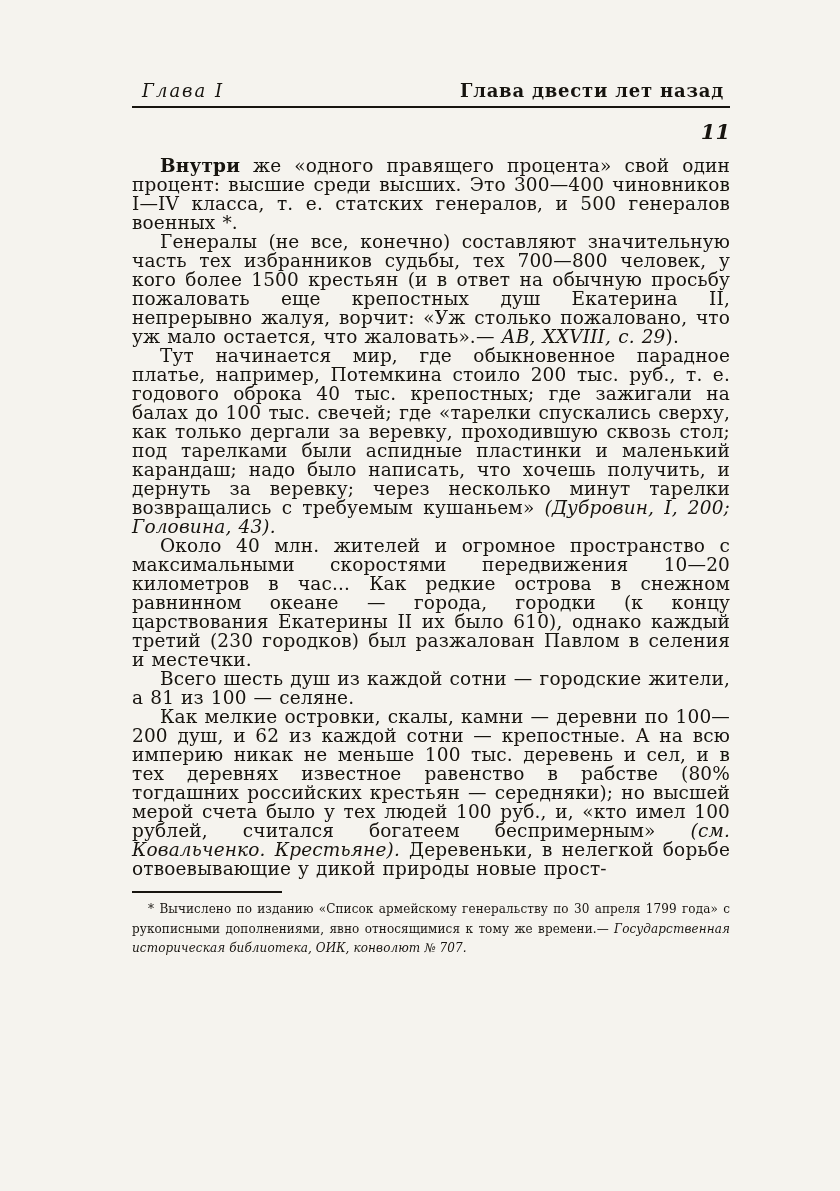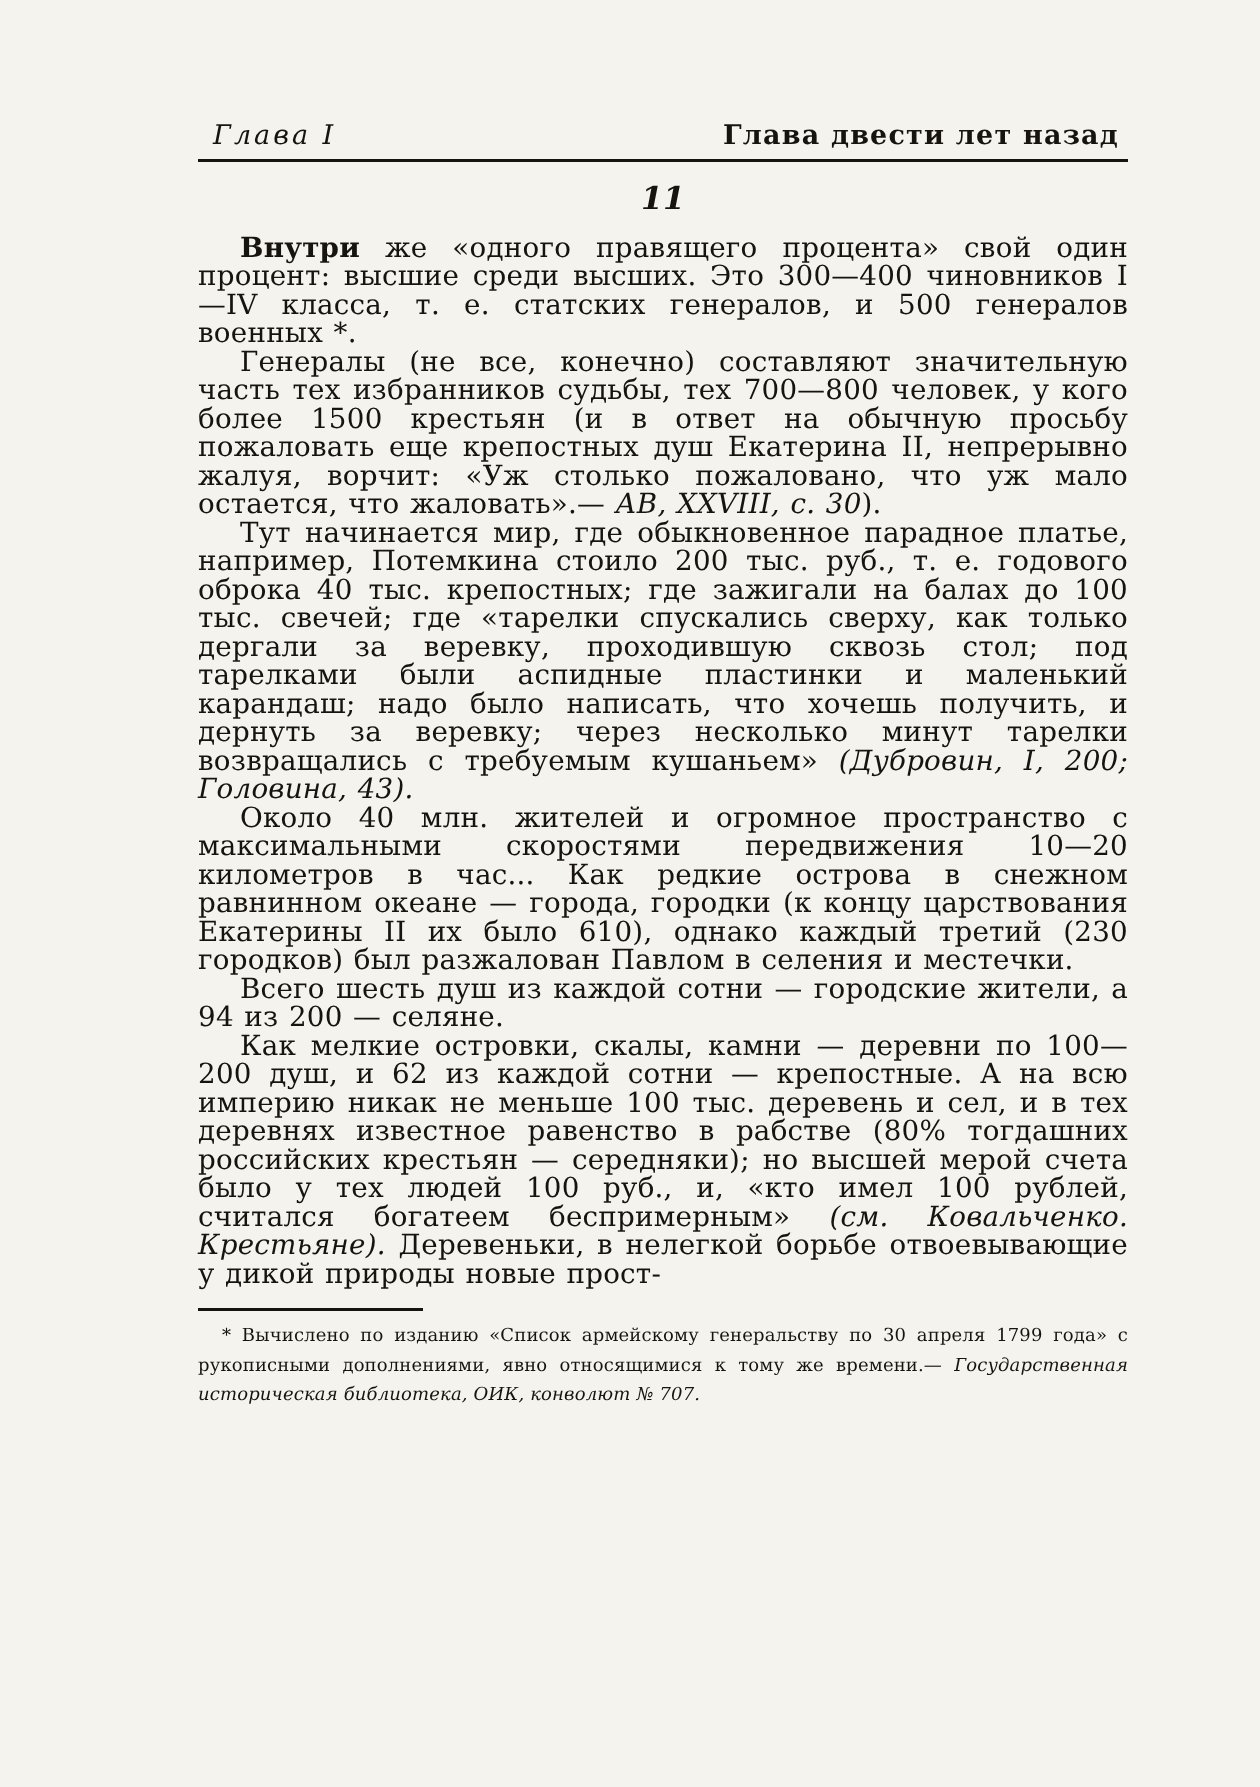--- a/index.html
+++ b/index.html
@@ -10,36 +10,36 @@
   body{
     background:var(--page-bg);
     color:var(--ink);
     font-family:"DejaVu Serif","Liberation Serif",serif;
   }
   .page{
     position:relative;
     width:840px;
     height:1191px;
     box-sizing:border-box;
-    padding:80px 88px 0 132px;
+    padding:80px 110px 0 132px;
     background:var(--page-bg);
     overflow:hidden;
   }
   .running-head{
     display:flex;
     justify-content:space-between;
     align-items:baseline;
     font-size:18px;
     padding:0 6px 5px 10px;
   }
   .chapter{font-style:italic;letter-spacing:2px;}
   .book-title{font-weight:700;letter-spacing:0.8px;}
   .head-rule{height:2px;background:var(--ink);}
   .page-number{
-    text-align:center;
+    text-align:right;
     font-style:italic;
     font-weight:700;
     font-size:21px;
     margin:11px 0 12px;
   }
   .body-text{
     font-size:18.5px;
     line-height:19px;
     text-align:justify;
     letter-spacing:0.15px;
@@ -75,24 +75,24 @@
     <span class="chapter">Глава I</span>
     <span class="book-title">Глава двести лет назад</span>
   </header>
 
   <div class="head-rule"></div>
 
   <div class="page-number">11</div>
 
   <main class="body-text" id="body-text">
       <p><span class="bold">Внутри</span><span> же «одного правящего процента» свой один процент: высшие среди высших. Это 300—400 чиновников I—IV класса, т. е. статских генералов, и 500 генералов военных *.</span></p>
-      <p><span>Генералы (не все, конечно) составляют значительную часть тех избранников судьбы, тех 700—800 человек, у кого более 1500 крестьян (и в ответ на обычную просьбу пожаловать еще крепостных душ Екатерина II, непрерывно жалуя, ворчит: «Уж столько пожаловано, что уж мало остается, что жаловать».— </span><span class="italic">АВ, XXVIII, с. 30</span><span>).</span></p>
+      <p><span>Генералы (не все, конечно) составляют значительную часть тех избранников судьбы, тех 700—800 человек, у кого более 1500 крестьян (и в ответ на обычную просьбу пожаловать еще крепостных душ Екатерина II, непрерывно жалуя, ворчит: «Уж столько пожаловано, что уж мало остается, что жаловать».— </span><span class="italic">АВ, XXVIII, с. 29</span><span>).</span></p>
       <p><span>Тут начинается мир, где обыкновенное парадное платье, например, Потемкина стоило 200 тыс. руб., т. е. годового оброка 40 тыс. крепостных; где зажигали на балах до 100 тыс. свечей; где «тарелки спускались сверху, как только дергали за веревку, проходившую сквозь стол; под тарелками были аспидные пластинки и маленький карандаш; надо было написать, что хочешь получить, и дернуть за веревку; через несколько минут тарелки возвращались с требуемым кушаньем» </span><span class="italic">(Дубровин, I, 200; Головина, 43).</span></p>
       <p><span>Около 40 млн. жителей и огромное пространство с максимальными скоростями передвижения 10—20 километров в час... Как редкие острова в снежном равнинном океане — города, городки (к концу царствования Екатерины II их было 610), однако каждый третий (230 городков) был разжалован Павлом в селения и местечки.</span></p>
-      <p><span>Всего шесть душ из каждой сотни — городские жители, а 94 из 200 — селяне.</span></p>
+      <p><span>Всего шесть душ из каждой сотни — городские жители, а 81 из 100 — селяне.</span></p>
       <p><span>Как мелкие островки, скалы, камни — деревни по 100—200 душ, и 62 из каждой сотни — крепостные. А на всю империю никак не меньше 100 тыс. деревень и сел, и в тех деревнях известное равенство в рабстве (80% тогдашних российских крестьян — середняки); но высшей мерой счета было у тех людей 100 руб., и, «кто имел 100 рублей, считался богатеем беспримерным» </span><span class="italic">(см. Ковальченко. Крестьяне).</span><span> Деревеньки, в нелегкой борьбе отвоевывающие у дикой природы новые прост-</span></p>
     </main>
 
   <div class="footnote-rule"></div>
 
   <div class="footnote" id="footnote"><span>* Вычислено по изданию «Список армейскому генеральству по 30 апреля 1799 года» с рукописными дополнениями, явно относящимися к тому же времени.— </span><span class="italic">Государственная историческая библиотека, ОИК, конволют № 707.</span></div>
 
 </div>
 
 </body></html>

